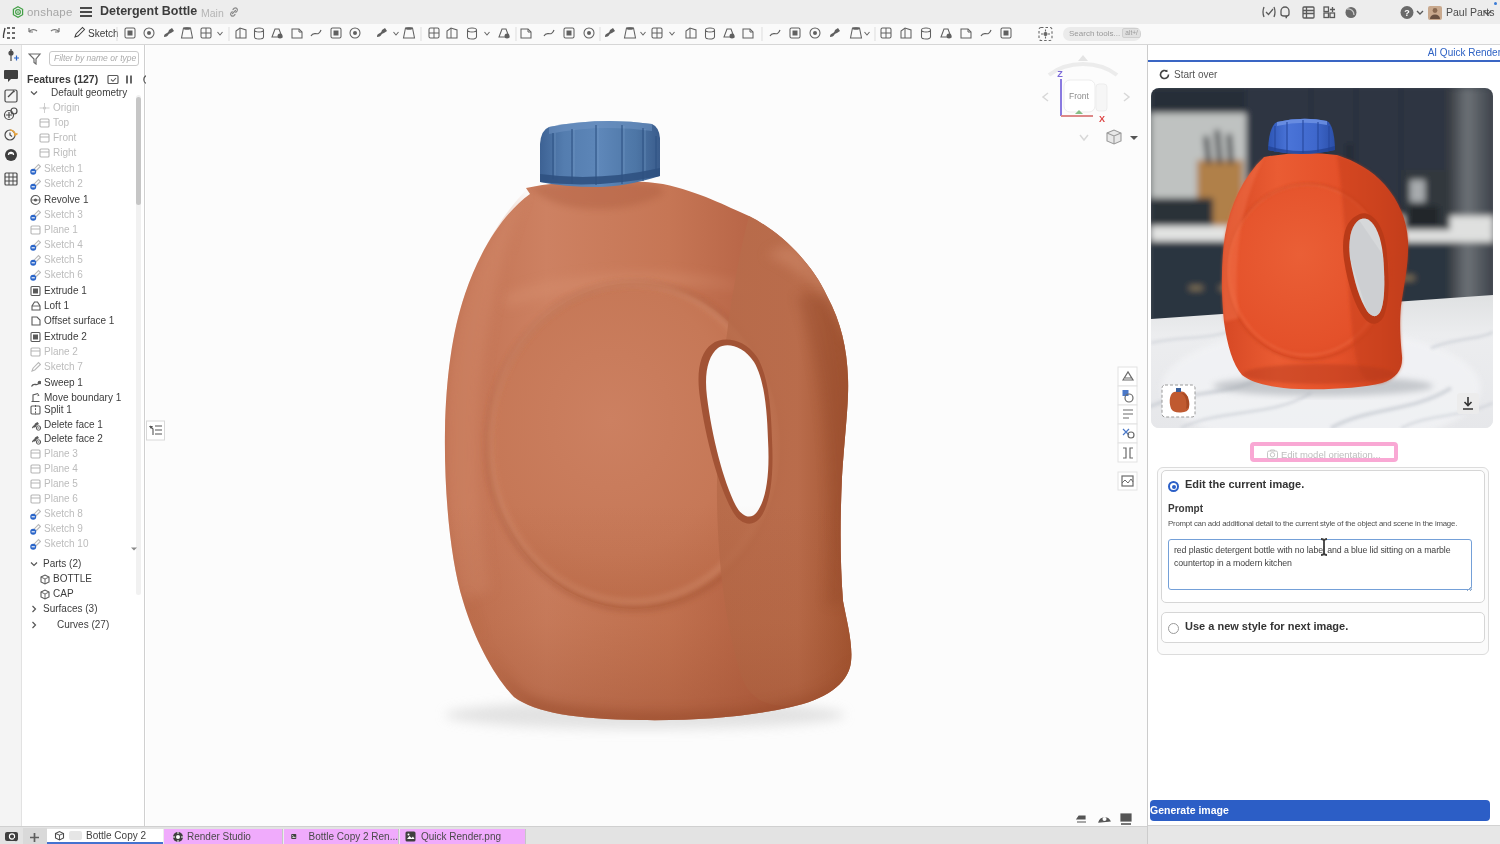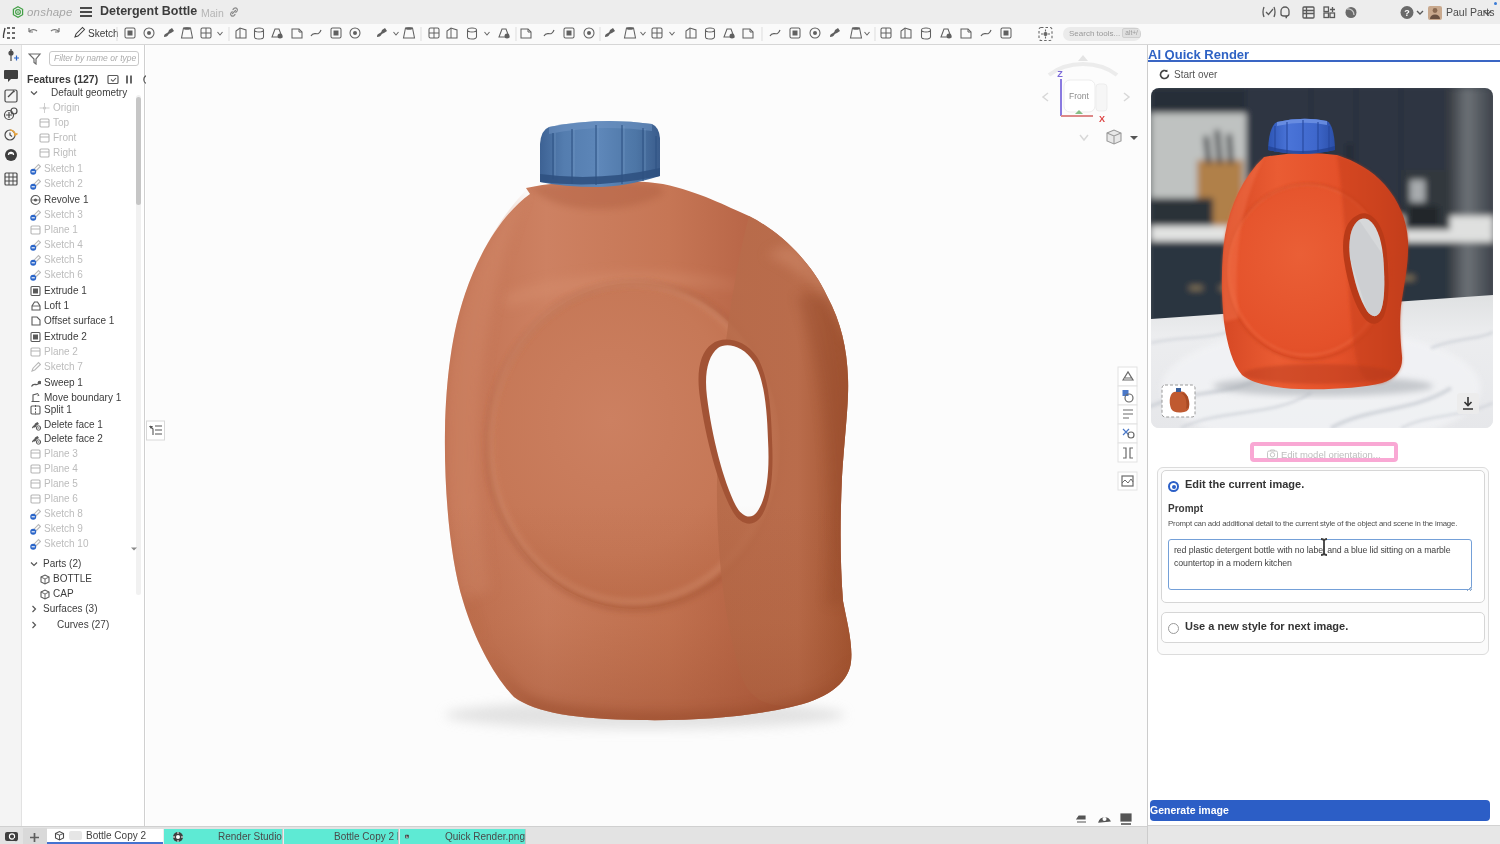--- a/index.html
+++ b/index.html
@@ -3,21 +3,21 @@
 <meta charset="utf-8">
 <style>
 * { margin:0; padding:0; box-sizing:border-box; }
 html,body { width:1500px; height:844px; overflow:hidden; background:#fff;
   font-family:"Liberation Sans", sans-serif; }
 #app { position:absolute; top:0; left:0; width:1500px; height:844px; }
 .abs { position:absolute; }
 
 #topbar { position:absolute; top:0; left:0; width:1500px; height:24px; background:#ededed; }
 #topbar .logo { position:absolute; left:12px; top:3px; }
-#topbar .brand { position:absolute; left:27px; top:6px; font-size:11.5px; color:#a6a6a6; letter-spacing:.2px;font-style:italic;}
+#topbar .brand { position:absolute; left:27px; top:6px; font-size:11.5px; color:#a6a6a6; letter-spacing:.2px;}
 #topbar .burger { position:absolute; left:80px; top:7px; width:12px; height:10px; }
 #topbar .burger div { height:2px; background:#4a4a4a; margin-bottom:2px; }
 #topbar .docname { position:absolute; left:100px; top:4px; font-size:12.5px; font-weight:bold; color:#3c3c3c; }
 #topbar .main { position:absolute; left:201px; top:7px; font-size:10.5px; color:#b5b5b5; }
 #topbar .uname { position:absolute; left:1446px; top:6px; font-size:10.5px; color:#4c4c4c; }
 
 #toolbar { position:absolute; top:24px; left:0; width:1500px; height:21px; background:#fafafa; border-bottom:1px solid #d6d6d6; }
 #searchbox { position:absolute; left:1063px; top:3px; width:78px; height:14px; background:#ebebeb; border-radius:7px;
   font-size:8px; color:#9a9a9a; line-height:14px; padding-left:6px; white-space:nowrap; overflow:hidden;}
 #searchbox .key { display:inline-block; background:#e0e0e0; border:1px solid #cfcfcf; border-radius:2px; font-size:6.5px;
@@ -29,42 +29,42 @@
 .frow { position:absolute; height:15px; font-size:10px; color:#3d3d3d; white-space:nowrap; display:flex; align-items:center; }
 .frow.grey { color:#bcbcbc; }
 .frow svg { margin-right:3px; flex:none;}
 #fhead { position:absolute; left:5px; top:28px; font-size:10.5px; font-weight:bold; color:#3a3a3a;}
 #filterbox { position:absolute; left:27px; top:6px; width:90px; height:15px; border:1px solid #c9c9c9; border-radius:3px;
   font-size:8.5px; font-style:italic; color:#ababab; line-height:13px; padding-left:4px; background:#fff;}
 
 #canvas { position:absolute; top:45px; left:146px; width:1001px; height:781px; background:#fcfcfc; }
 
 #rpanel { position:absolute; top:45px; left:1147px; width:353px; height:799px; background:#fff; border-left:1px solid #ccc;}
-#rphead { position:absolute; top:2px; left:0; width:353px; height:14px; text-align:left; font-size:13px; font-weight:bold; color:#2e62c4;}
+#rphead { position:absolute; top:2px; left:0; width:353px; height:14px; text-align:right; font-size:10px; font-weight:normal; color:#2e62c4;}
 #rphr { position:absolute; top:15px; left:0; width:353px; border-top:2px solid #3a66c4;}
 #startover { position:absolute; top:24px; left:11px; font-size:10px; color:#555;}
 #photo { position:absolute; top:43px; left:3px; width:342px; height:340px; border-radius:8px; overflow:hidden; }
 #orientbtn { position:absolute; top:397px; left:102px; width:148px; height:20px; border:4px solid #f9a8d4; border-radius:4px;
   font-size:9.5px; color:#bdbdbd; text-align:center; line-height:18px; background:#fff;}
 #ocard { position:absolute; top:422px; left:9px; width:332px; height:188px; border:1px solid #dcdcdc; border-radius:6px; background:#fbfbfb;}
 #icard1 { position:absolute; top:425px; left:13px; width:324px; height:133px; border:1px solid #d6d6d6; border-radius:5px; background:#fff;}
 #icard2 { position:absolute; top:567px; left:13px; width:324px; height:31px; border:1px solid #d6d6d6; border-radius:5px; background:#fff;}
 .radio { position:absolute; width:11px; height:11px; border-radius:50%; }
 .r-on { border:2px solid #2b5fc7; }
 .r-on:after { content:""; position:absolute; left:1.5px; top:1.5px; width:4px; height:4px; border-radius:50%; background:#2b5fc7;}
 .r-off { border:1.5px solid #9a9a9a; }
 #prompta { position:absolute; top:494px; left:20px; width:304px; height:51px; border:1px solid #74a0d8; border-radius:3px;
   font-size:8.8px; color:#3f3f3f; padding:4px 5px; line-height:13px; letter-spacing:-0.1px; background:#fff;}
 #genbtn { position:absolute; top:755px; left:2px; width:340px; height:21px; background:#2c5ec6; border-radius:4px;
   color:#fff; font-weight:bold; font-size:10.5px; text-align:left; line-height:21px;}
 #rfoot { position:absolute; top:780px; left:0px; width:353px; height:19px; background:#e7e7e7; border-top:1px solid #d2d2d2;}
 
 #tabbar { position:absolute; top:826px; left:0; width:1147px; height:18px; background:#e3e3e3; border-top:1px solid #d0d0d0;}
 .tab { position:absolute; top:2px; height:15px; font-size:10px; color:#3f3f3f; display:flex; align-items:center; white-space:nowrap; overflow:hidden; }
-.tab.inactive { background:#5eead4; border-right:1px solid #c6c6c6; border-left:1px solid #ececec; color:#4a4a4a;gap:31px;}
+.tab.inactive { background:#f0abfc; border-right:1px solid #c6c6c6; border-left:1px solid #ececec; color:#4a4a4a;}
 .tab.active { background:#fff; border-bottom:3px solid #4472d0; height:16px;}
 </style>
 </head>
 <body>
 <div id="app">
 <div id="topbar">
   <svg class="logo" width="12" height="12" viewBox="0 0 17 17" style="top:6px">
         <path d="M8.5 1l6.5 3.7v7.6L8.5 16 2 12.3V4.7z" fill="none" stroke="#43a047" stroke-width="1.8"></path>
         <circle cx="8.5" cy="8.5" r="3.4" fill="none" stroke="#43a047" stroke-width="1.6"></circle>
         <circle cx="8.5" cy="8.5" r="1.2" fill="#43a047"></circle>

